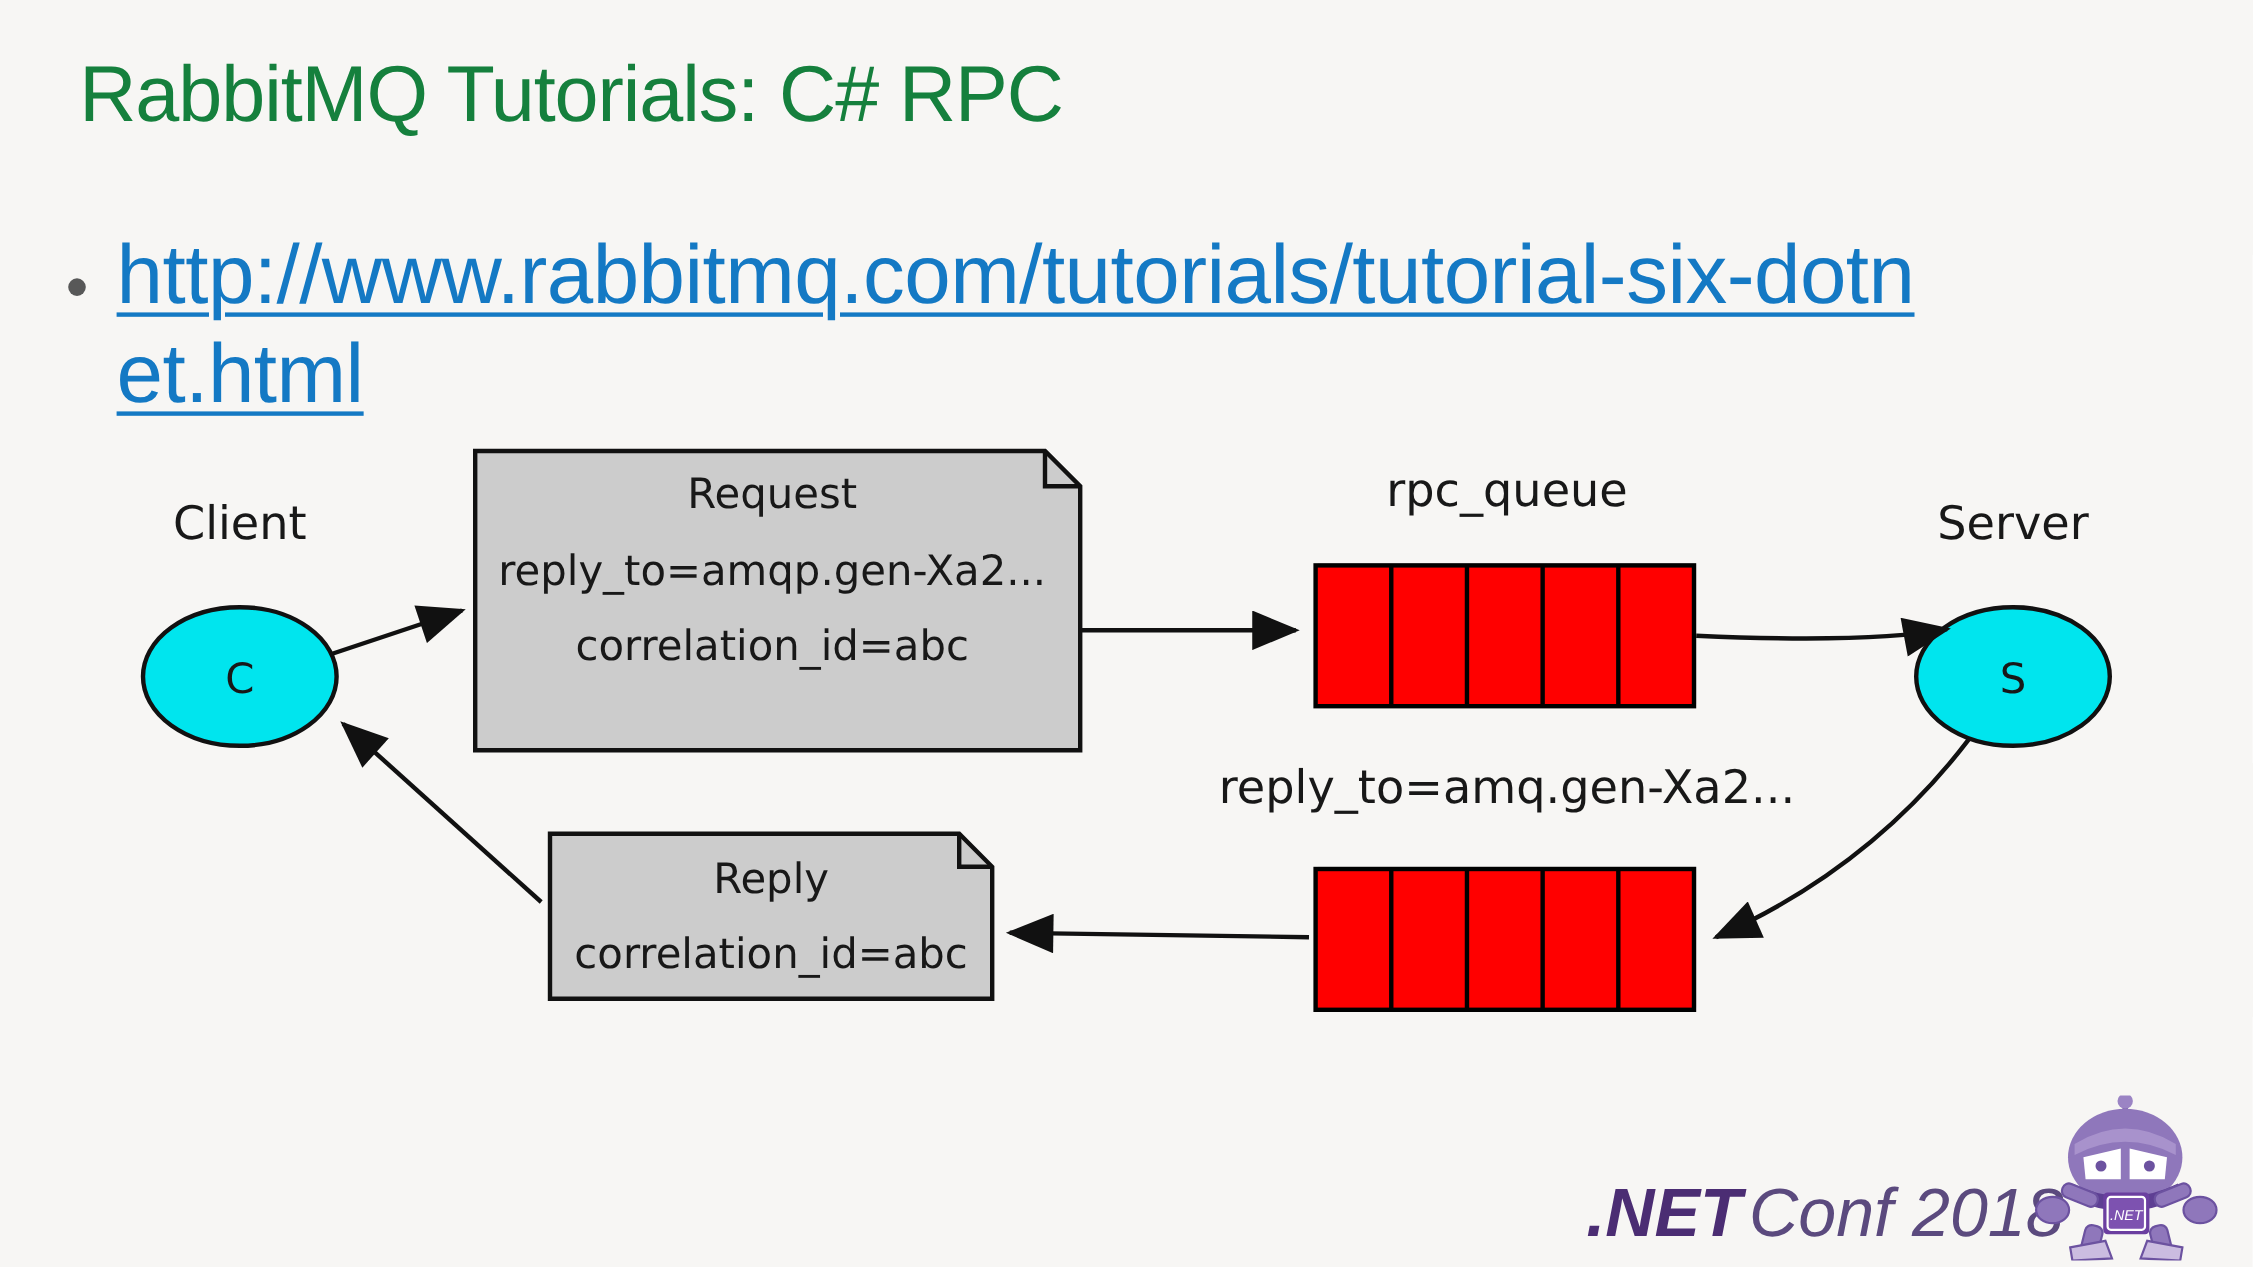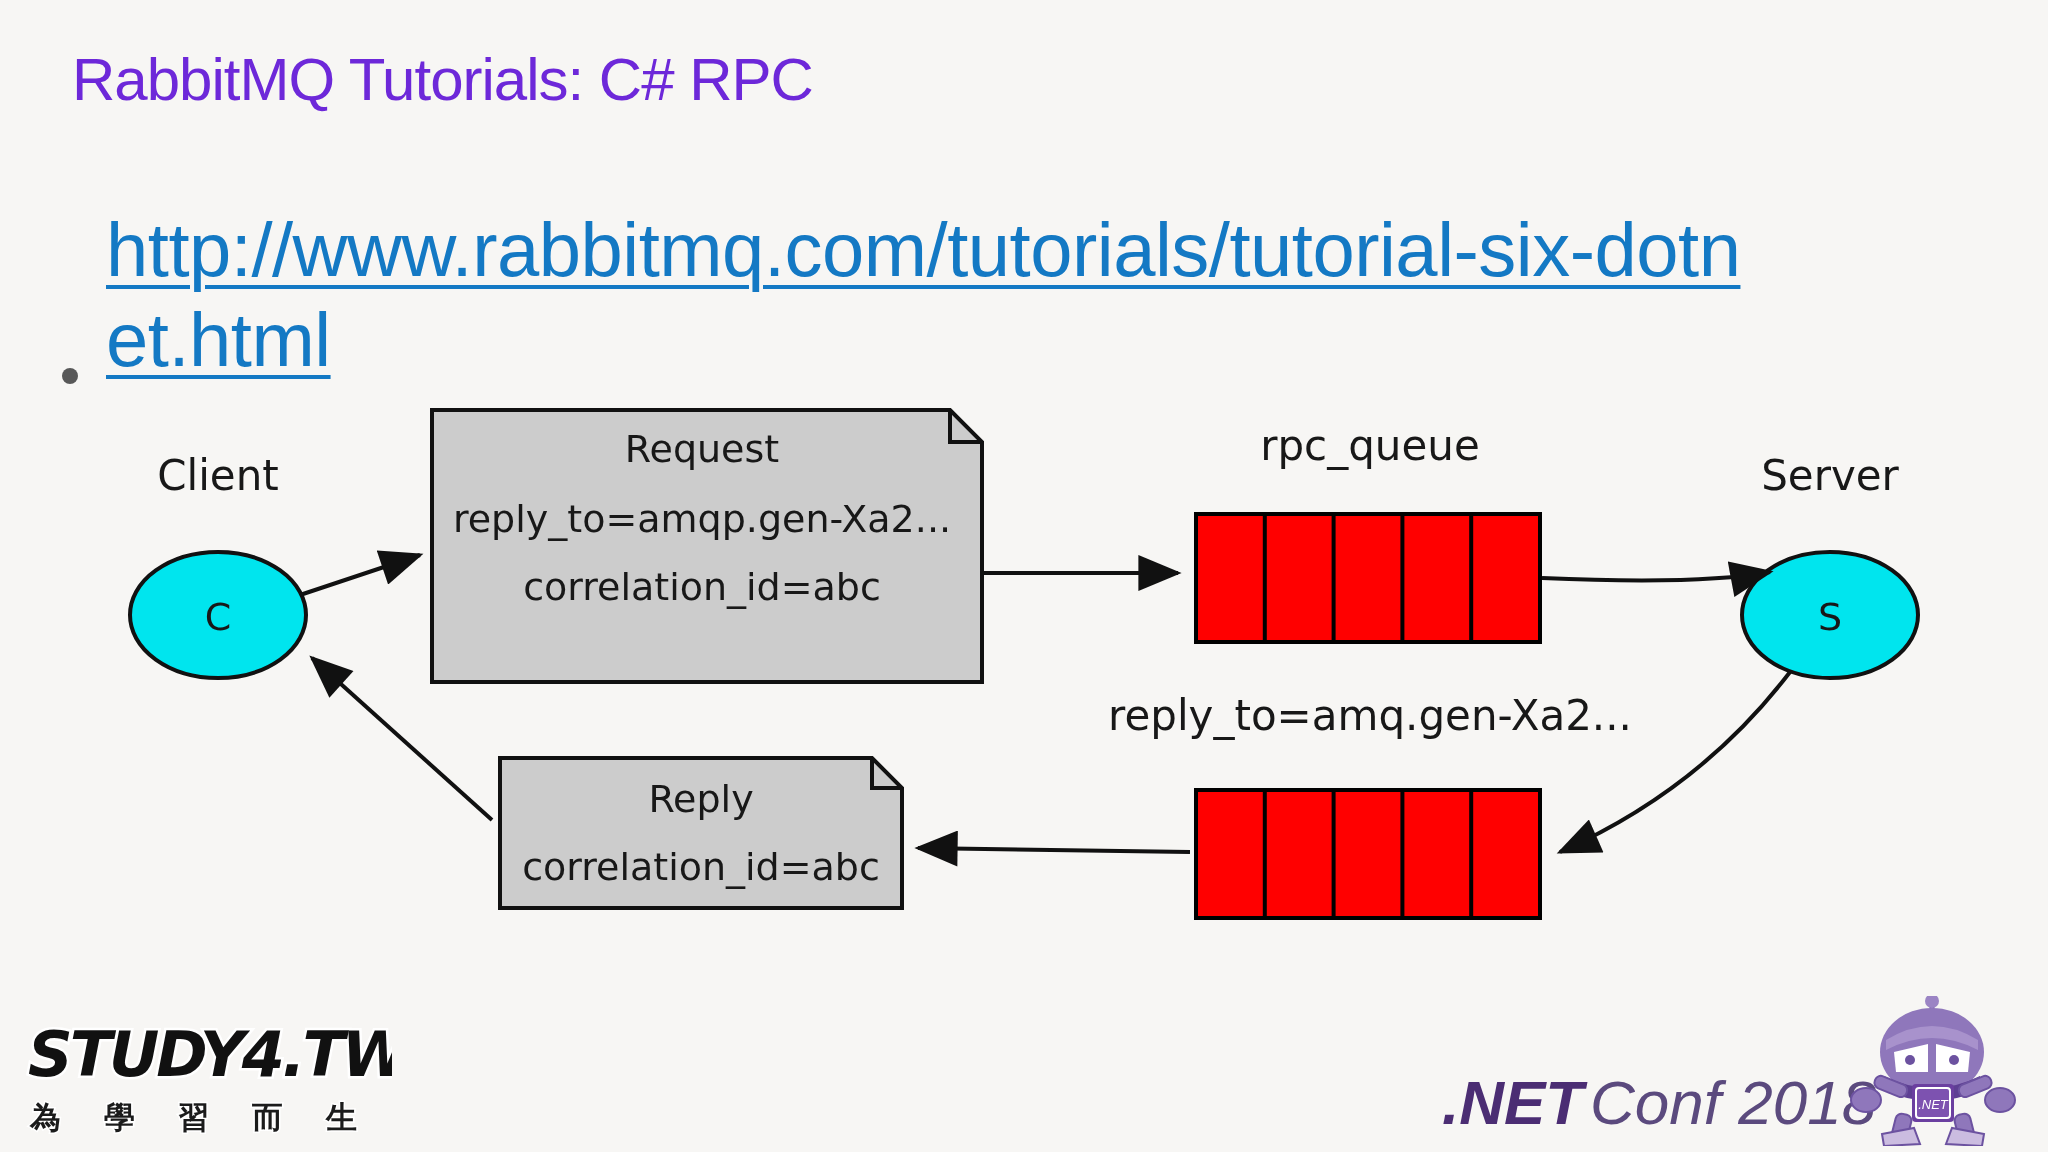--- a/index.html
+++ b/index.html
@@ -18,36 +18,36 @@
     overflow: hidden;
   }
 
   
   #title {
     position: absolute;
     left: 72px;
     top: 48px;
     width: 1700px;
     font-family: "Liberation Sans", sans-serif;
-    font-size: 60px;
+    font-size: 72px;
     font-weight: 300;
-    color: #6d28d9;
+    color: #15803d;
     letter-spacing: -1px;
     line-height: 1.08;
     white-space: nowrap;
   }
 
   
   #bullet-block {
     position: absolute;
     left: 62px;
     top: 205px;
     width: 1830px;
     display: flex;
-    align-items: flex-end;
+    align-items: flex-start;
   }
   #bullet-dot {
     width: 16px;
     height: 16px;
     border-radius: 50%;
     background: #585858;
     margin-top: 48px;
     margin-right: 28px;
     flex: 0 0 auto;
   }
@@ -208,30 +208,20 @@
       <path d="M 1542 188 Q 1700 195 1770 182" fill="none" stroke="#111111" stroke-width="4" marker-end="url(#arrow)"></path>
 
       <path d="M 1790 282 Q 1700 400 1560 462" fill="none" stroke="#111111" stroke-width="4" marker-end="url(#arrow)"></path>
 
       <path d="M 1190 462 L 918 458" fill="none" stroke="#111111" stroke-width="4" marker-end="url(#arrow)"></path>
 
       <path d="M 492 430 L 312 268" fill="none" stroke="#111111" stroke-width="4" marker-end="url(#arrow)"></path>
     </svg>
   </div>
 
-  <div id="study4-logo">
-    <svg width="370" height="120" viewBox="0 0 370 120" xmlns="http://www.w3.org/2000/svg">
-      <text class="s4-word" x="6" y="58">STUDY4.TW</text>
-      <text class="s4-cjk" x="8" y="110">為</text>
-      <text class="s4-cjk" x="82" y="110">學</text>
-      <text class="s4-cjk" x="156" y="110">習</text>
-      <text class="s4-cjk" x="230" y="110">而</text>
-      <text class="s4-cjk" x="304" y="110">生</text>
-    </svg>
-  </div>
 
   <div id="netconf-logo">
     <svg width="600" height="150" viewBox="0 0 600 150" xmlns="http://www.w3.org/2000/svg">
       <text class="nc-net" x="4" y="128">.NET</text>
       <text class="nc-conf" x="152" y="128">Conf 2018</text>
 
       <g>
 
         <line x1="494" y1="22" x2="494" y2="6" stroke="#7a5ea8" stroke-width="5"></line>
         <circle cx="494" cy="5" r="7" fill="#9b84c4"></circle>

